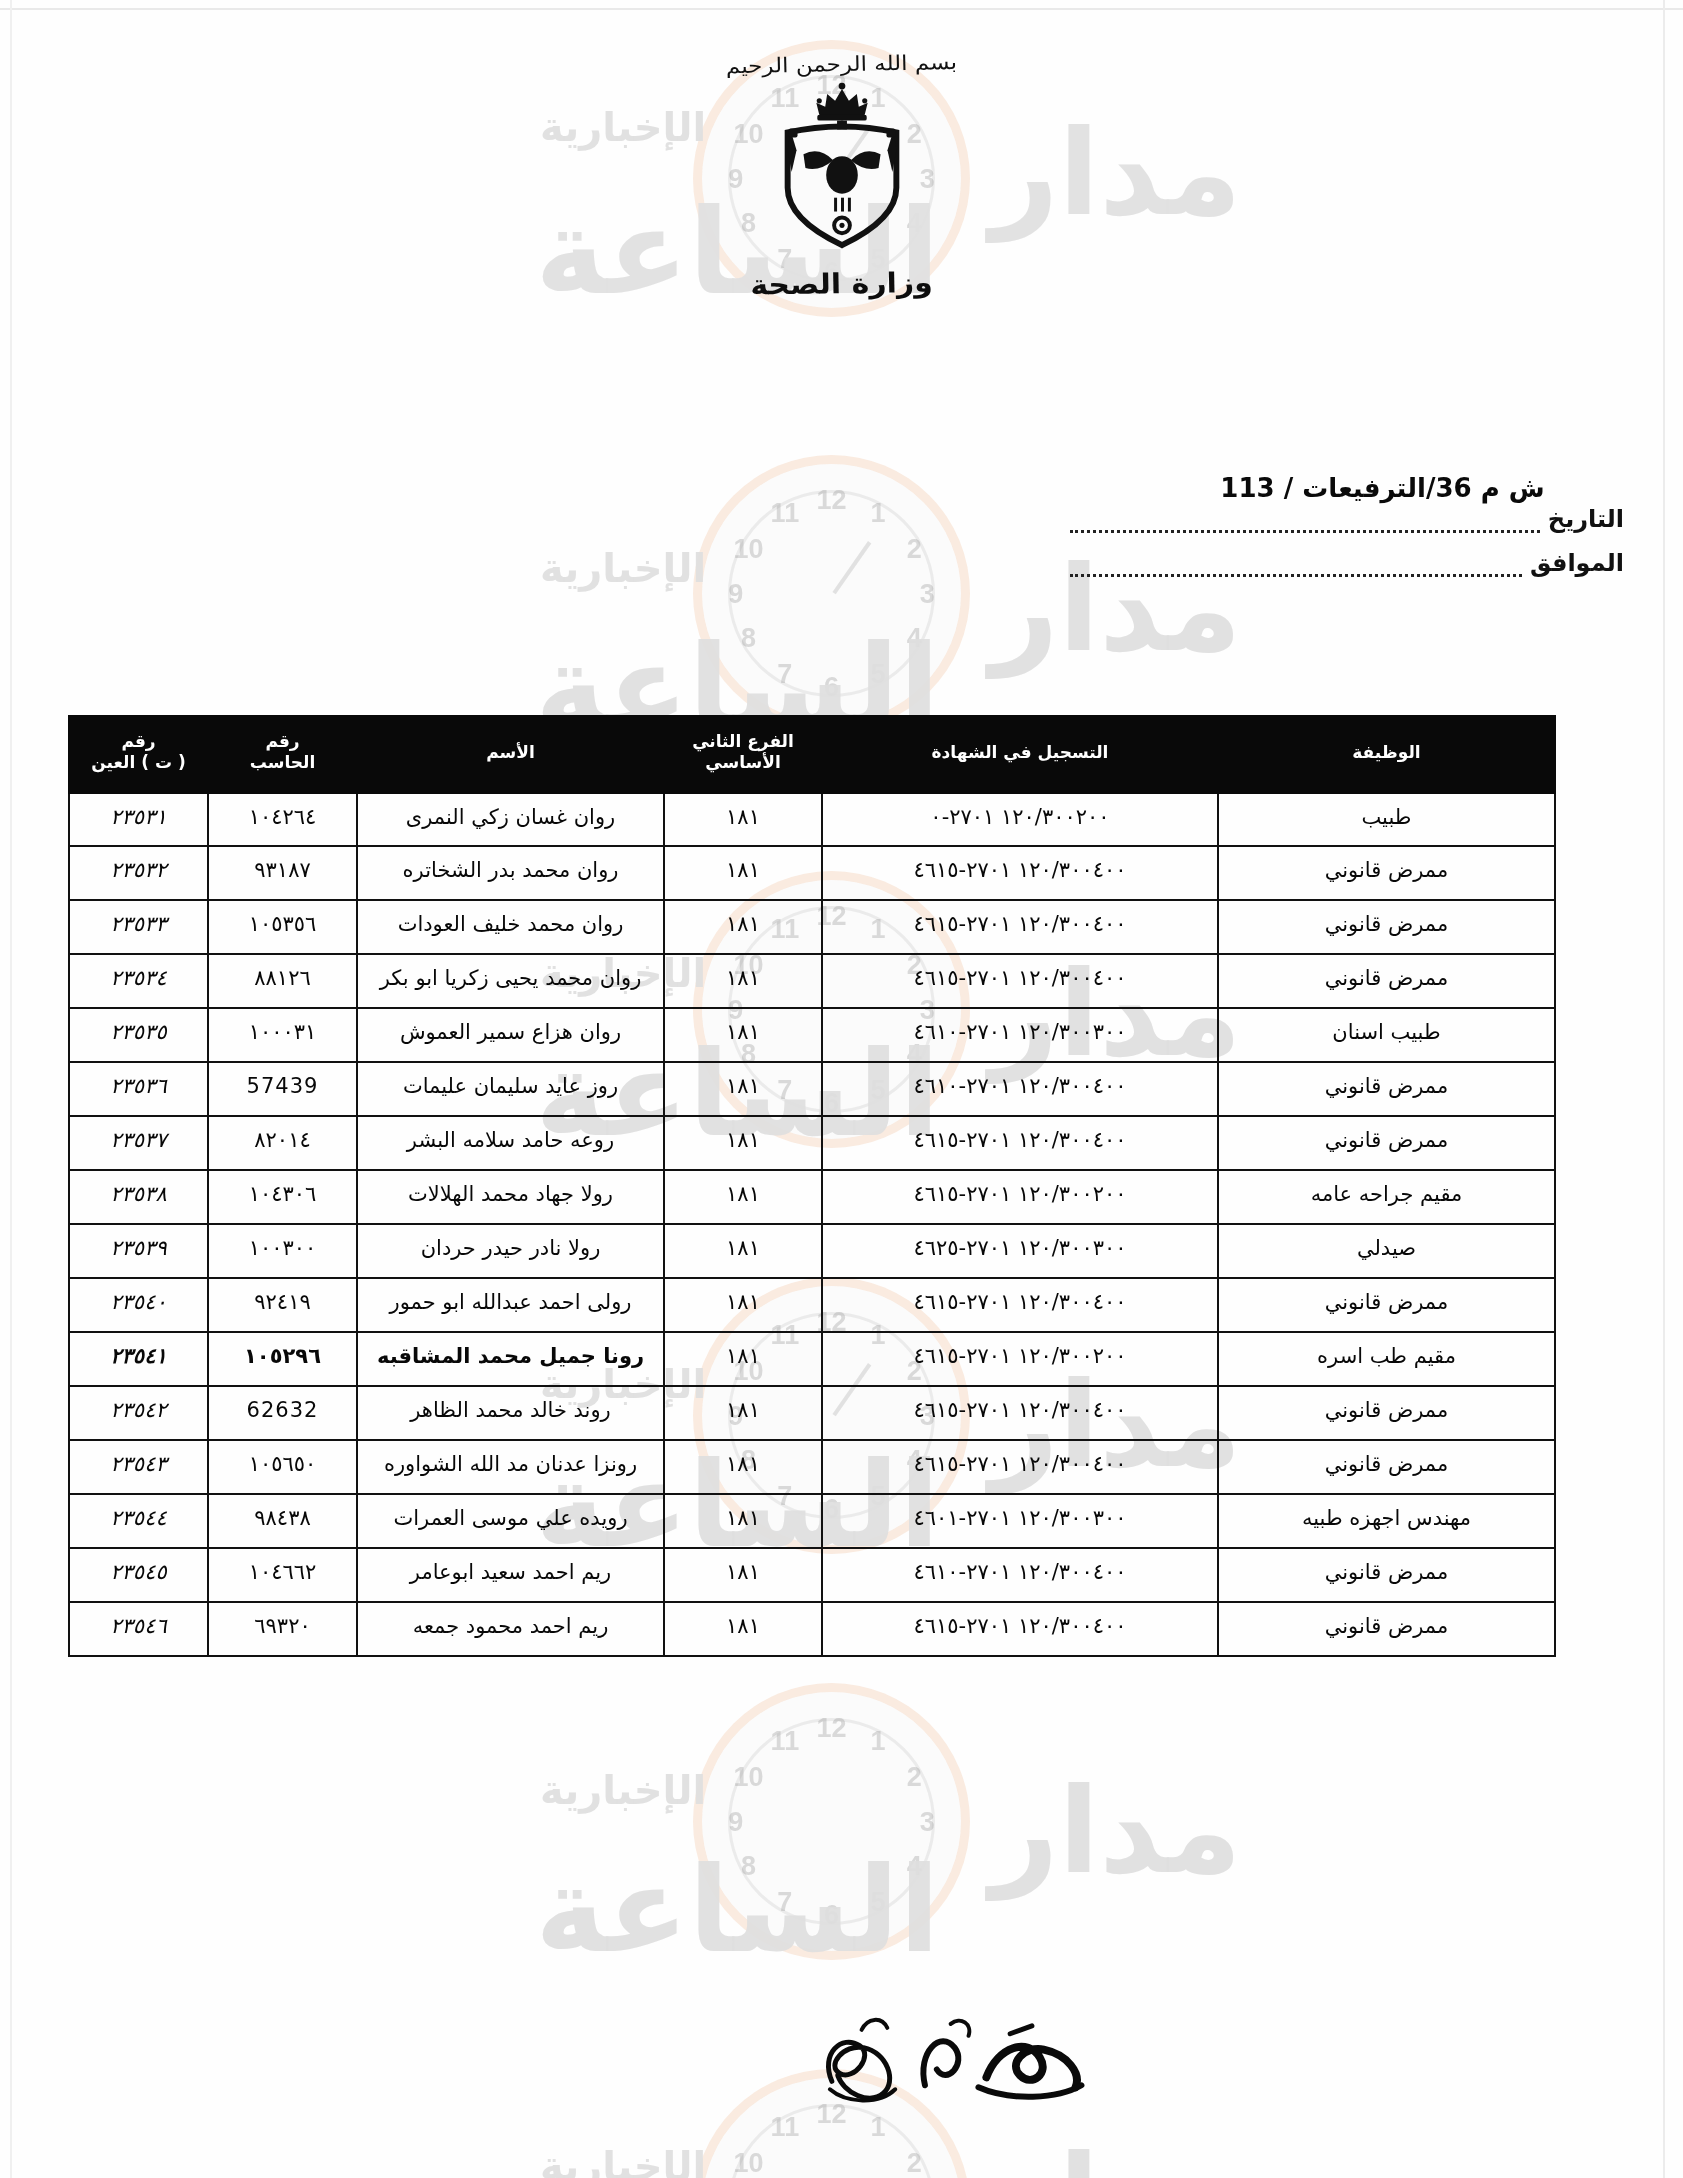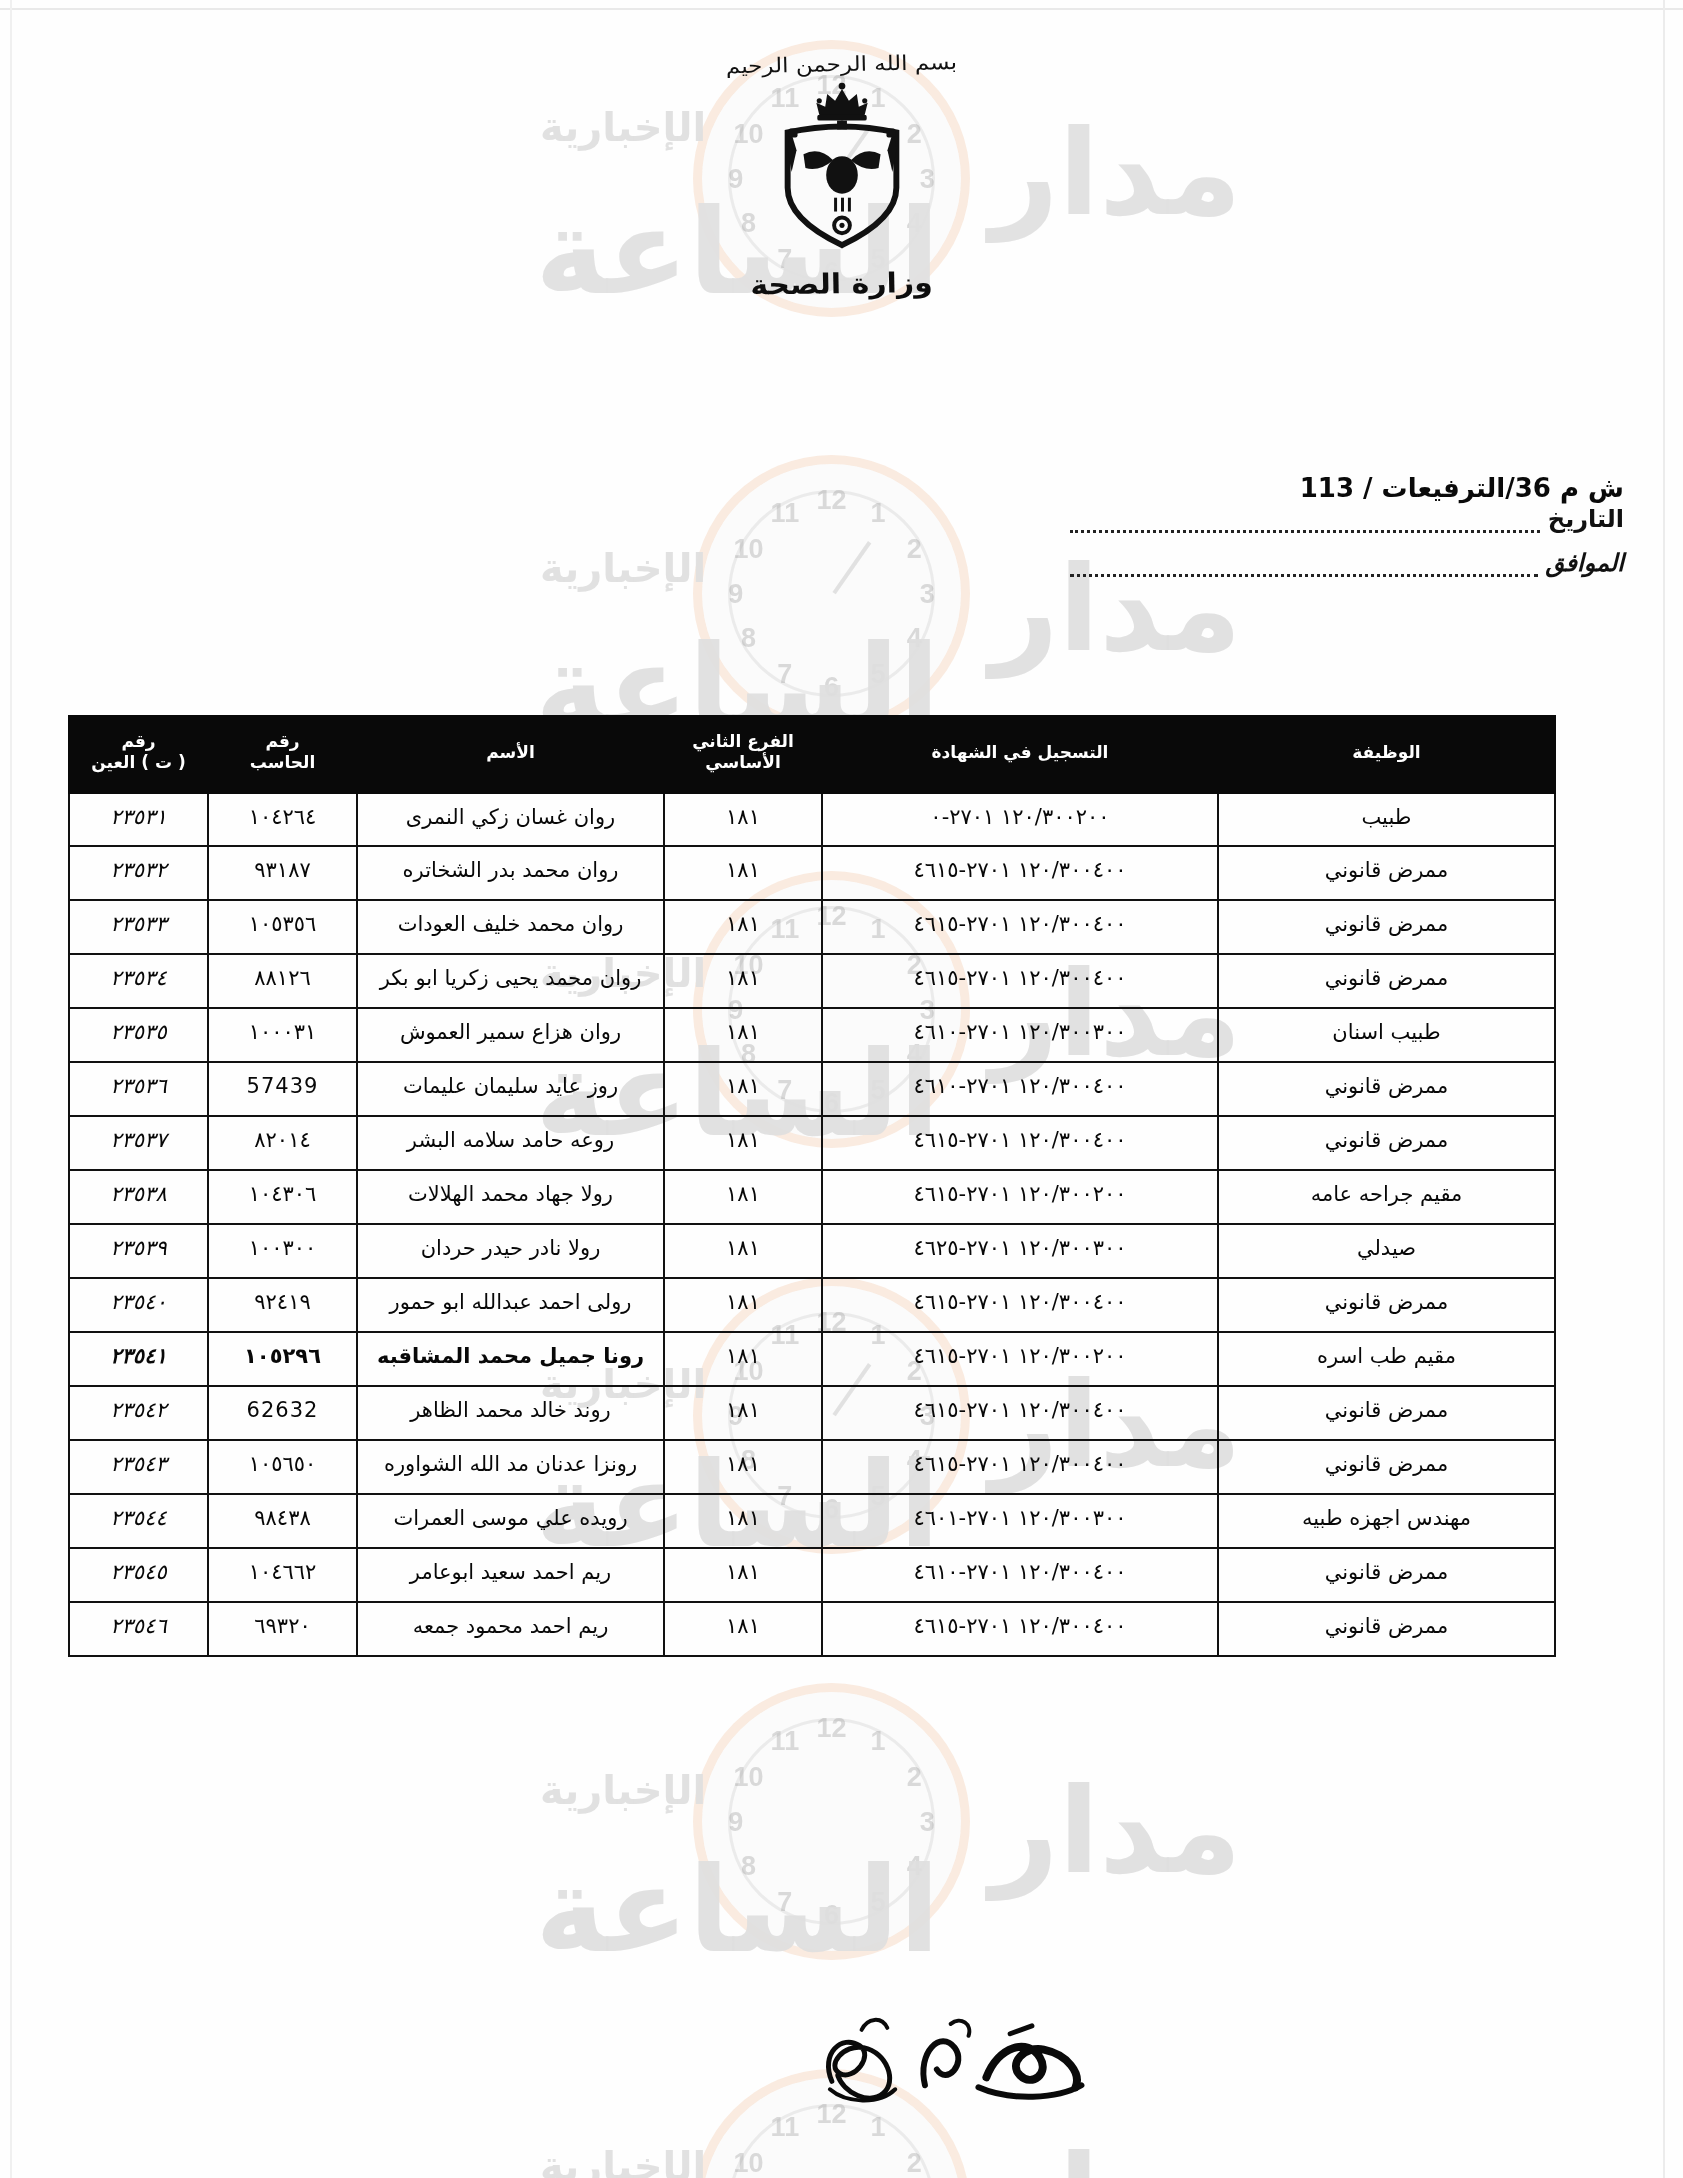--- a/index.html
+++ b/index.html
@@ -114,20 +114,21 @@
   
   .ref-block {
     position: absolute;
     top: 473px;
     right: 59px;
     width: 554px;
     z-index: 3;
     font-family: "DejaVu Sans", sans-serif;
   }
   .ref-no {
+    text-align: center;
     font-size: 26px;
     font-weight: bold;
     color: #0a0a0a;
     padding-left: 71px;
     margin-bottom: 2px;
     letter-spacing: 0px;
   }
   .ref-row {
     display: flex;
     align-items: flex-end;
@@ -373,21 +374,21 @@
 
     <div class="ministry">وزارة الصحة</div>
   </div>
 
   <div class="ref-block">
     <div class="ref-no">ش م 36/الترفيعات / 113</div>
     <div class="ref-row">
       <span class="ref-label">التاريخ</span>
       <span class="dots"></span>
     </div>
-    <div class="ref-row" style="margin-top:4px;font-style:italic;">
+    <div class="ref-row" style="margin-top:4px;">
       <span class="ref-label">الموافق</span>
       <span class="dots"></span>
     </div>
   </div>
 
   <div class="tbl-wrap">
     <table class="doc">
       <colgroup>
         <col style="width:337px">
         <col style="width:396px">

